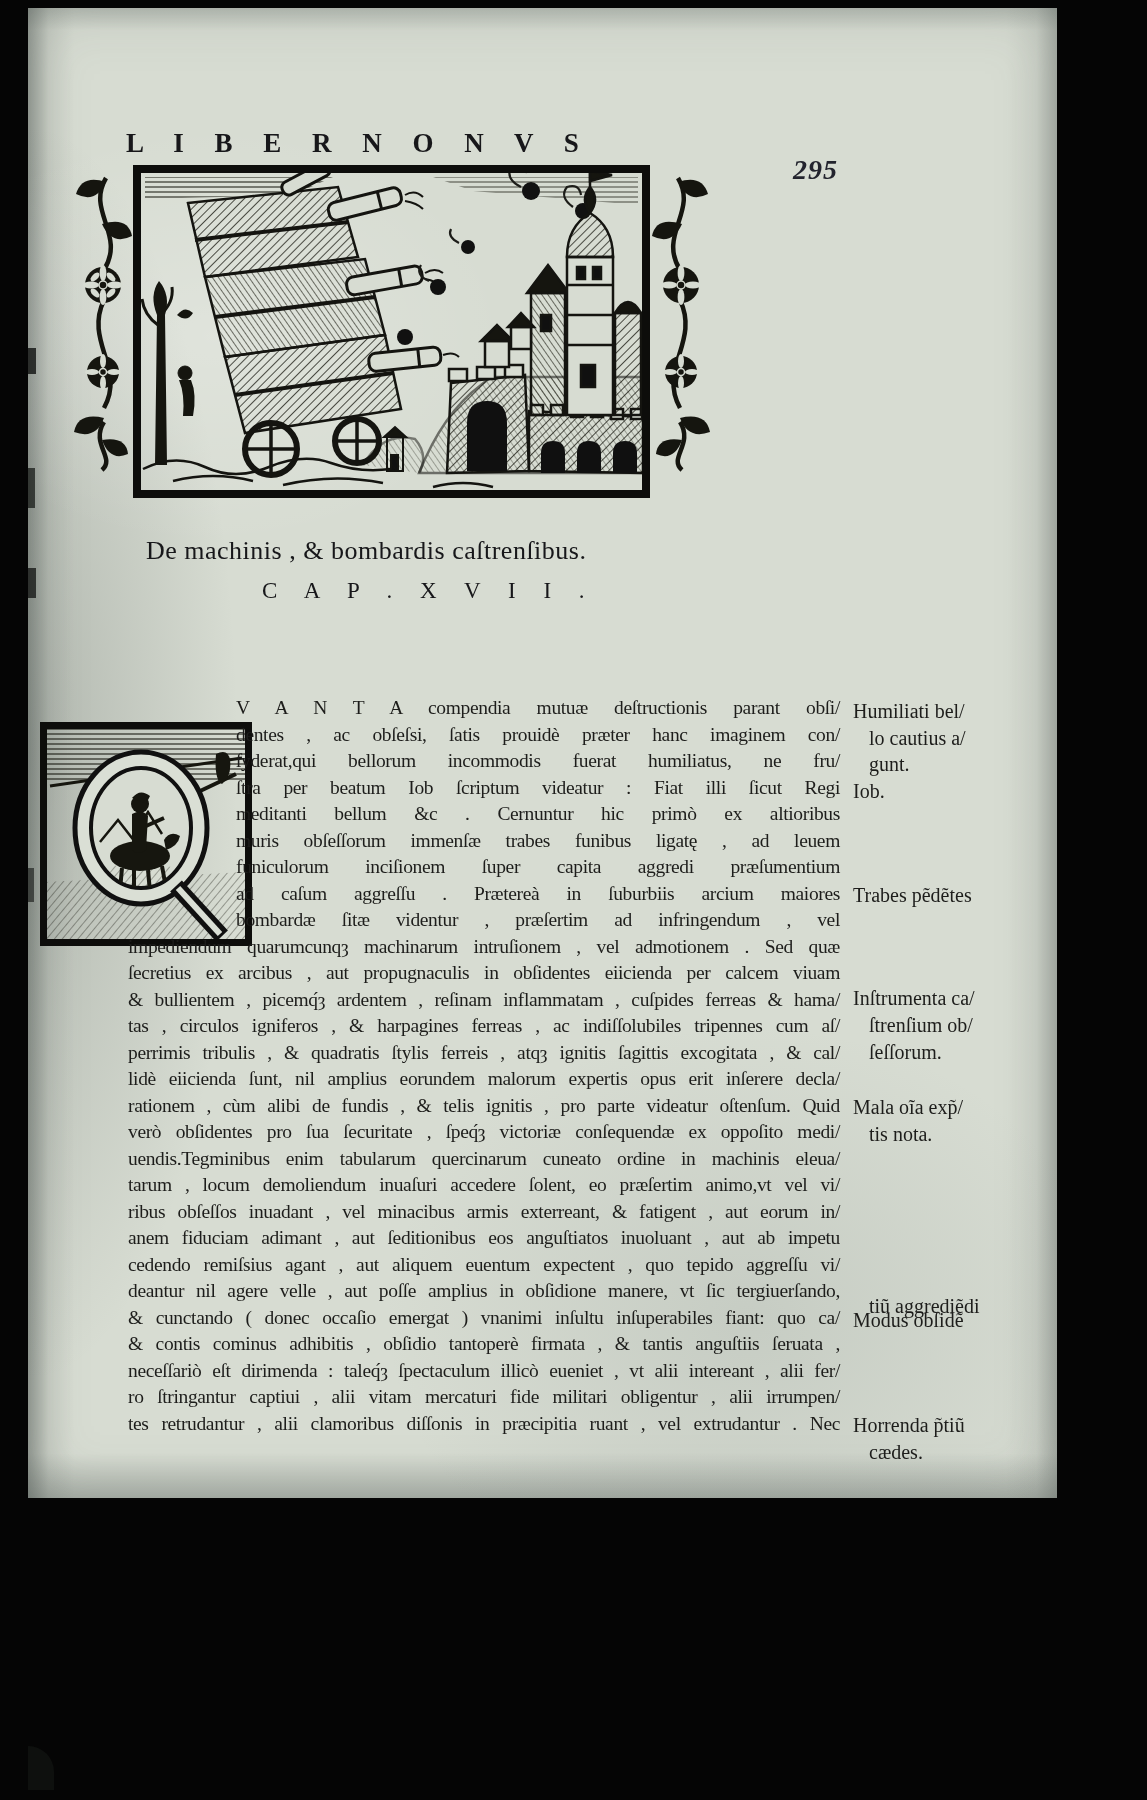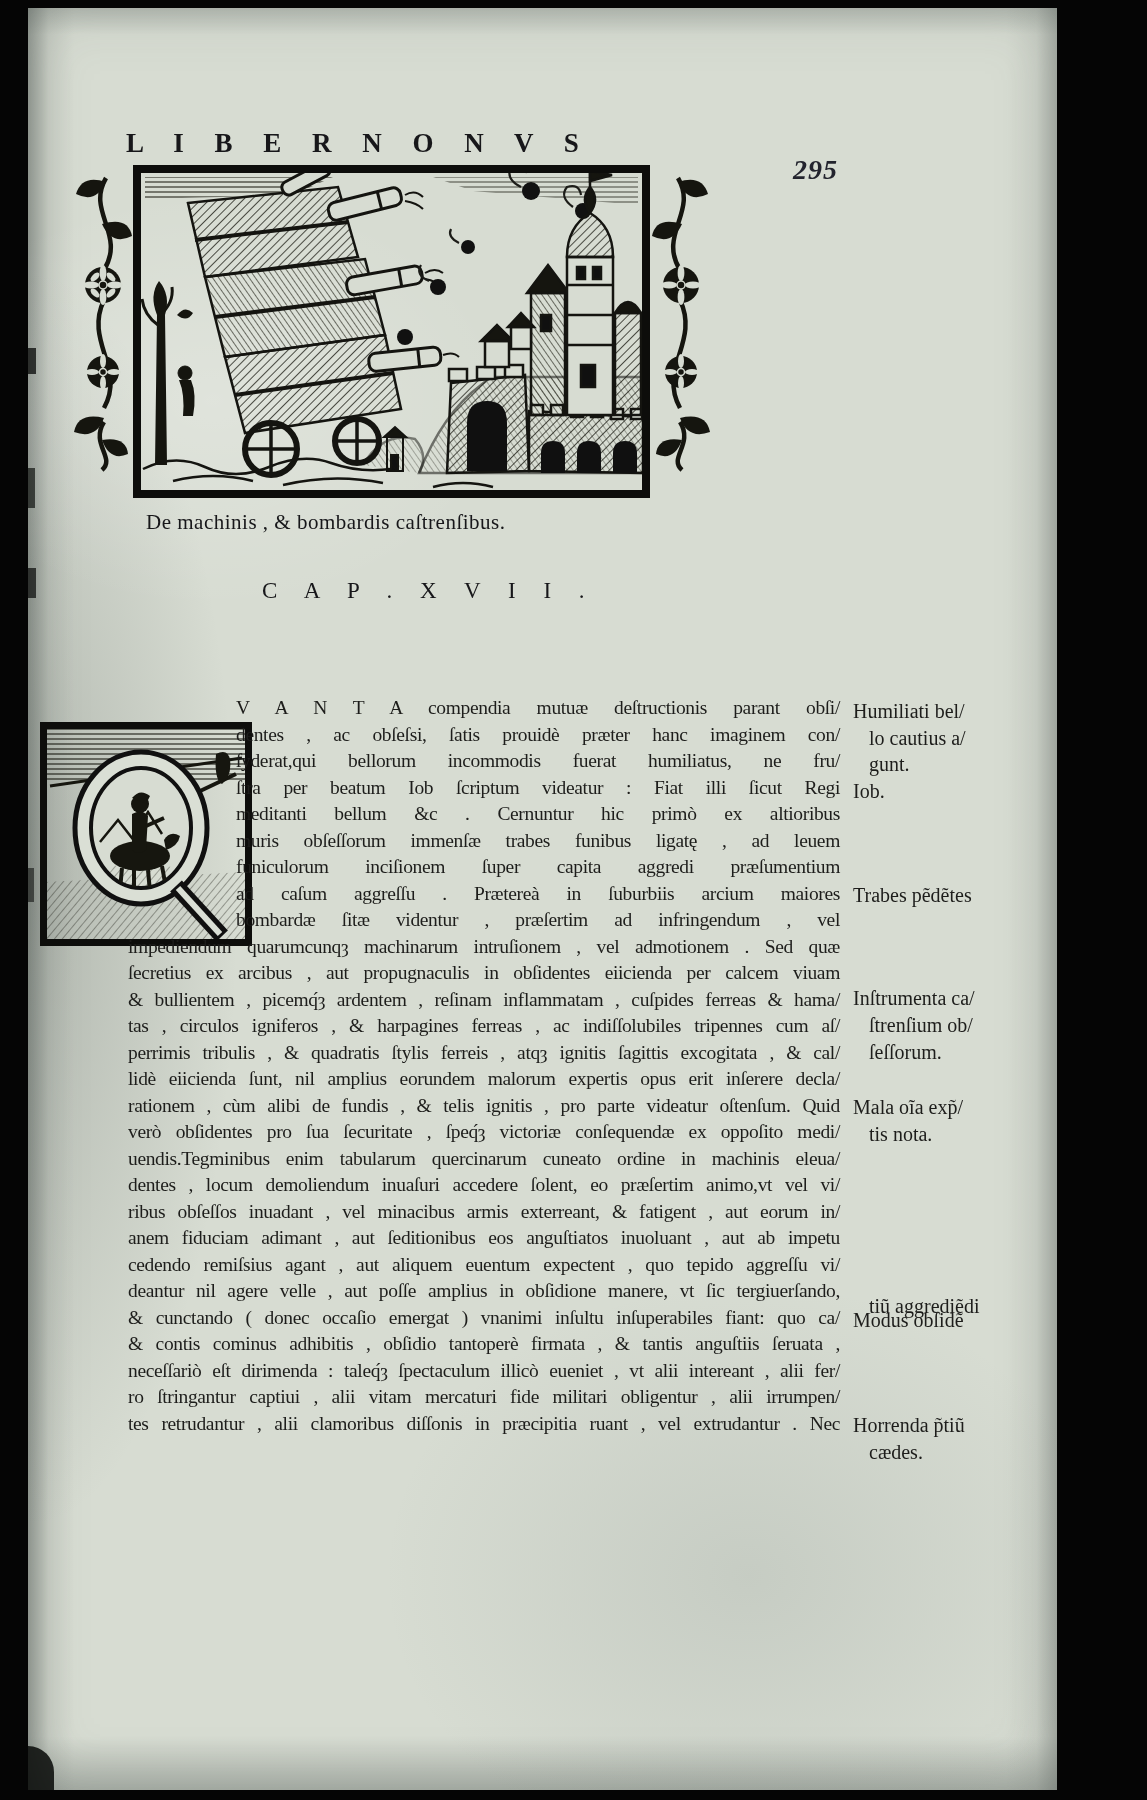--- a/index.html
+++ b/index.html
@@ -3,21 +3,21 @@
 <meta charset="utf-8">
 <style>
   html,body{margin:0;padding:0;}
   body{
     width:1147px;height:1800px;
     background:#050505;
     position:relative;overflow:hidden;
     font-family:"Liberation Serif","DejaVu Serif",serif;
   }
   .paper{
-    position:absolute;left:28px;top:8px;width:1029px;height:1782px;
+    position:absolute;left:28px;top:8px;width:1029px;height:1490px;
     background:
       radial-gradient(ellipse 420px 300px at 18% 22%, rgba(255,255,255,0.22), transparent 70%),
       radial-gradient(ellipse 520px 420px at 70% 88%, rgba(110,122,118,0.16), transparent 70%),
       radial-gradient(ellipse 300px 900px at 0% 50%, rgba(80,88,84,0.28), transparent 70%),
       linear-gradient(90deg, rgba(70,78,74,0.45) 0%, rgba(70,78,74,0.10) 2%, transparent 4.5%),
       linear-gradient(270deg, rgba(85,92,88,0.35) 0%, rgba(85,92,88,0.08) 2%, transparent 5%),
       linear-gradient(180deg, rgba(90,100,95,0.25) 0%, transparent 1.5%, transparent 97%, rgba(70,80,76,0.3) 100%),
       #d7dcd2;
     box-shadow: inset 0 0 60px rgba(90,100,95,0.25);
   }
@@ -29,22 +29,22 @@
   .page-number{
     position:absolute;left:791px;top:146px;
     font-size:28px;font-style:italic;font-weight:bold;color:#23242e;
     letter-spacing:1px;
   }
   .woodcut{position:absolute;left:133px;top:165px;}
   .orn{position:absolute;top:170px;}
   .orn-left{left:70px;}
   .orn-right{left:648px;transform:scaleX(-1);}
   .caption{
-    position:absolute;left:146px;top:502px;width:560px;
-    font-size:21px;color:#17171a;white-space:nowrap;letter-spacing:0.5px;
+    position:absolute;left:146px;top:528px;width:560px;
+    font-size:26px;color:#17171a;white-space:nowrap;letter-spacing:0.5px;
   }
   .chap{
     position:absolute;left:262px;top:570px;
     font-size:23px;color:#17171a;letter-spacing:7px;word-spacing:8px;white-space:nowrap;
   }
   .initialQ{position:absolute;left:40px;top:722px;}
   .bodytext{
     position:absolute;left:128px;top:695px;width:712px;
     font-size:19.5px;color:#1d1d1b;letter-spacing:-0.35px;
   }
@@ -374,21 +374,21 @@
 
       <div class="bodyline">lidè eiicienda ſunt, nil amplius eorundem malorum expertis opus erit inſerere decla/</div>
 
       <div class="bodyline">rationem , cùm alibi de fundis , &amp; telis ignitis , pro parte videatur oſtenſum. Quid</div>
 
       <div class="bodyline">verò obſidentes pro ſua ſecuritate , ſpeq́ȝ victoriæ conſequendæ ex oppoſito medi/</div>
 
 
       <div class="bodyline">uendis.Tegminibus enim tabularum quercinarum cuneato ordine in machinis eleua/</div>
 
-      <div class="bodyline">dentes , locum demoliendum inuaſuri accedere ſolent, eo præſertim animo,vt vel vi/</div>
+      <div class="bodyline">tarum , locum demoliendum inuaſuri accedere ſolent, eo præſertim animo,vt vel vi/</div>
 
       <div class="bodyline">ribus obſeſſos inuadant , vel minacibus armis exterreant, &amp; fatigent , aut eorum in/</div>
 
       <div class="bodyline">anem fiduciam adimant , aut ſeditionibus eos anguſtiatos inuoluant , aut ab impetu</div>
 
       <div class="bodyline">cedendo remiſsius agant , aut aliquem euentum expectent , quo tepido aggreſſu vi/</div>
 
       <div class="bodyline">deantur nil agere velle , aut poſſe amplius in obſidione manere, vt ſic tergiuerſando,</div>
 
       <div class="bodyline">&amp; cunctando ( donec occaſio emergat ) vnanimi inſultu inſuperabiles fiant: quo ca/</div>

